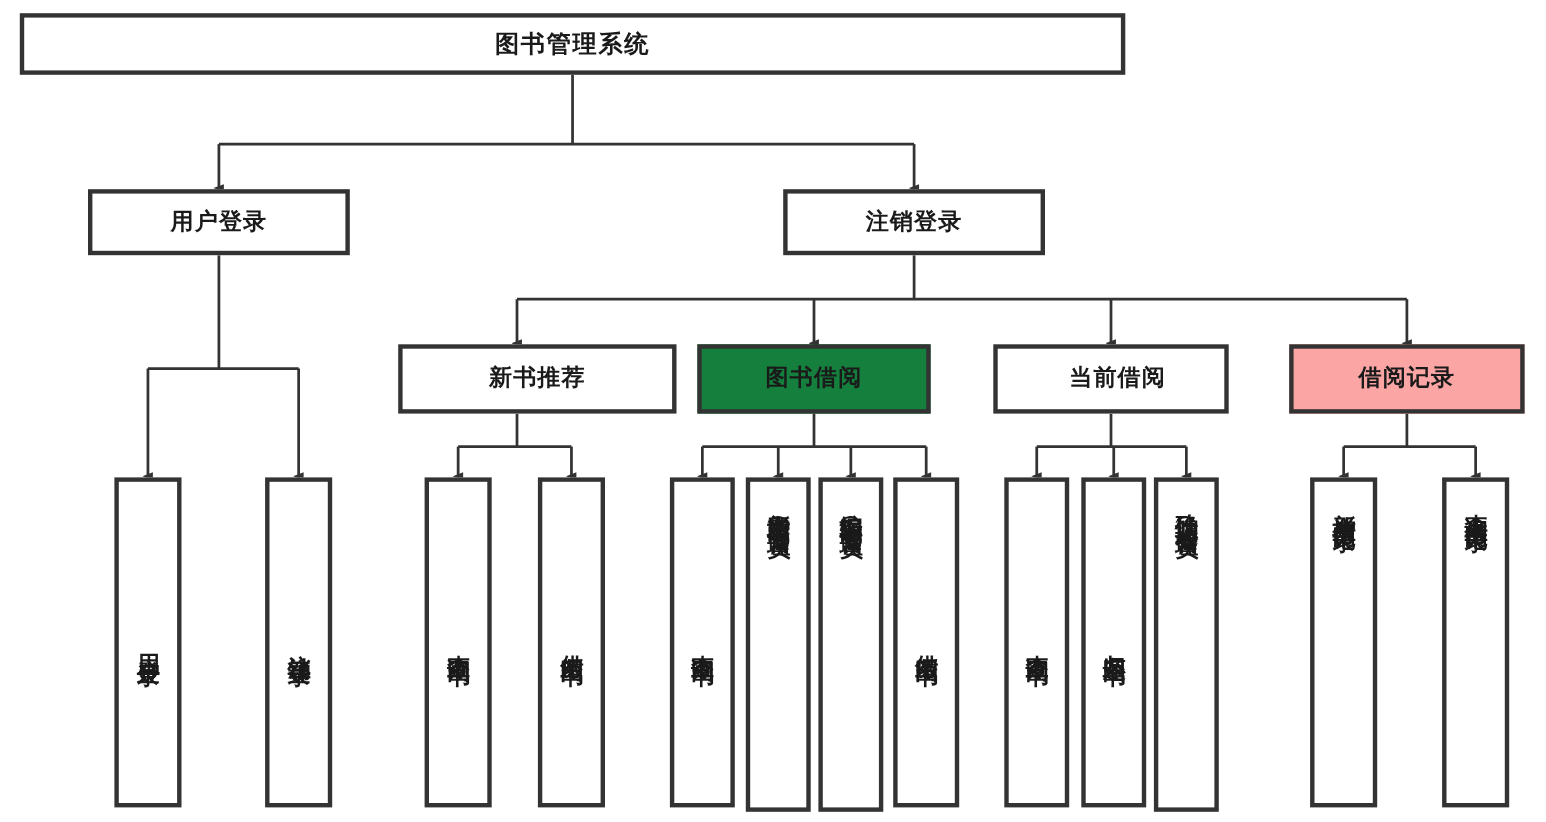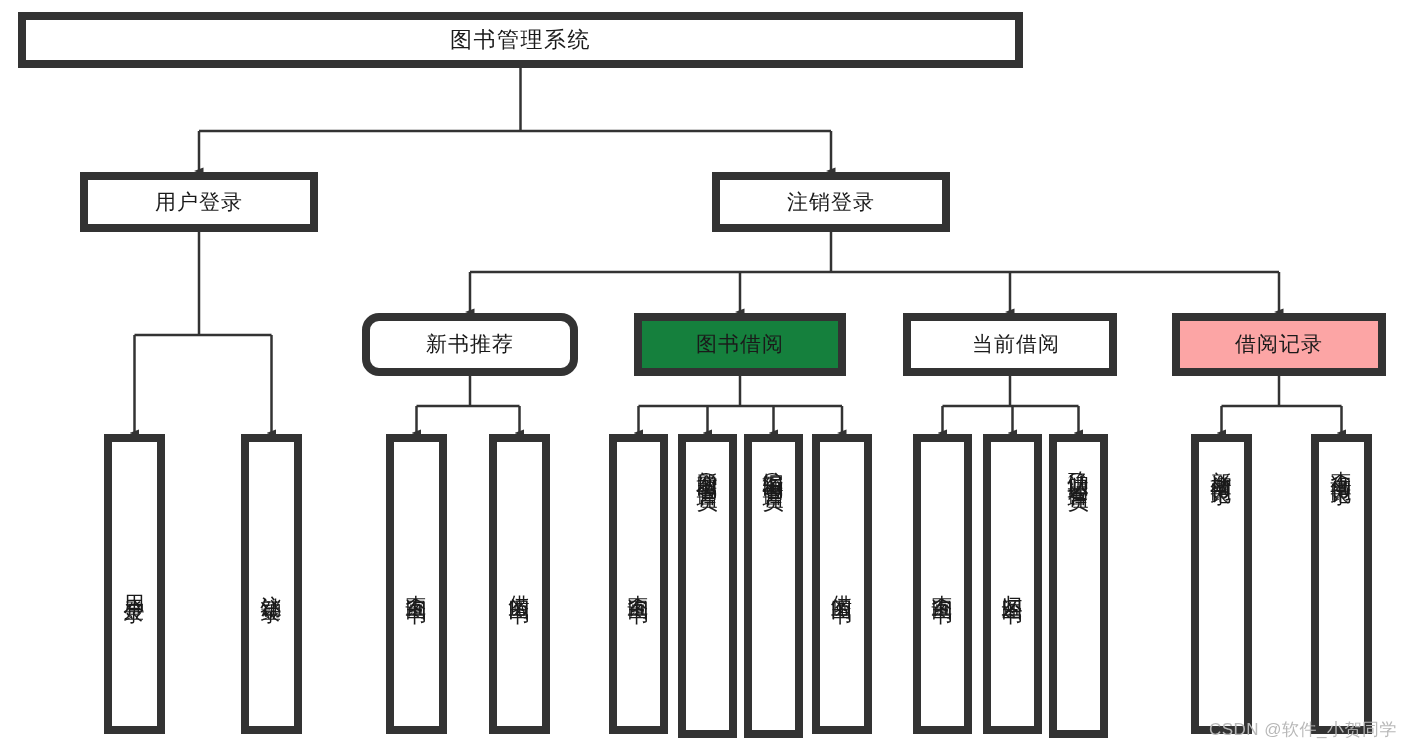--- a/index.html
+++ b/index.html
@@ -24,25 +24,26 @@
     position: absolute;
     left: 0;
     top: 0;
     width: 1405px;
     height: 747px;
   }
   .node {
     position: absolute;
     box-sizing: border-box;
     background: #ffffff;
-    border: 8px solid #0c4a6e;
+    border: 4px solid #0c4a6e;
     display: flex;
     align-items: center;
     justify-content: center;
     color: #1a1a1a;
+    font-weight: bold;
   }
   .node .label {
     display: block;
     text-align: center;
     line-height: 1.25;
     white-space: pre;
   }
   
   .node.horiz .label {
     font-size: 21px;
@@ -130,21 +131,21 @@
   <div id="nodes-layer">
       <div class="node horiz root" style="left: 18px; top: 12px; width: 1005px; height: 56px; background: rgb(255, 255, 255); border-color: rgb(51, 51, 51); color: rgb(26, 26, 26);">
         <span class="label">图书管理系统</span>
       </div>
       <div class="node horiz" style="left: 80px; top: 172px; width: 238px; height: 60px; background: rgb(255, 255, 255); border-color: rgb(51, 51, 51); color: rgb(26, 26, 26);">
         <span class="label">用户登录</span>
       </div>
       <div class="node horiz" style="left: 712px; top: 172px; width: 238px; height: 60px; background: rgb(255, 255, 255); border-color: rgb(51, 51, 51); color: rgb(26, 26, 26);">
         <span class="label">注销登录</span>
       </div>
-      <div class="node horiz" style="left: 362px; top: 313px; width: 216px; height: 63px; background: rgb(255, 255, 255); border-color: rgb(51, 51, 51); color: rgb(26, 26, 26); border-radius: 17px;">
+      <div class="node horiz" style="left: 362px; top: 313px; width: 253px; height: 63px; background: rgb(255, 255, 255); border-color: rgb(51, 51, 51); color: rgb(26, 26, 26);">
         <span class="label">新书推荐</span>
       </div>
       <div class="node horiz" style="left: 634px; top: 313px; width: 212px; height: 63px; background: #15803d; border-color: rgb(51, 51, 51); color: rgb(26, 26, 26);">
         <span class="label">图书借阅</span>
       </div>
       <div class="node horiz" style="left: 903px; top: 313px; width: 214px; height: 63px; background: rgb(255, 255, 255); border-color: rgb(51, 51, 51); color: rgb(26, 26, 26); padding-left: 12px;">
         <span class="label">当前借阅</span>
       </div>
       <div class="node horiz" style="left: 1172px; top: 313px; width: 214px; height: 63px; background: #fca5a5; border-color: rgb(51, 51, 51); color: rgb(26, 26, 26);">
         <span class="label">借阅记录</span>
@@ -183,14 +184,13 @@
         <span class="label">确认归还（管理员）</span>
       </div>
       <div class="node vert" style="left: 1191px; top: 434px; width: 61px; height: 300px; background: rgb(255, 255, 255); border-color: rgb(51, 51, 51); color: rgb(26, 26, 26);">
         <span class="label">新增借阅记录</span>
       </div>
       <div class="node vert" style="left: 1311px; top: 434px; width: 61px; height: 300px; background: rgb(255, 255, 255); border-color: rgb(51, 51, 51); color: rgb(26, 26, 26);">
         <span class="label">查询借阅记录</span>
       </div>
     </div>
 
-  <div id="watermark">CSDN @软件_小贺同学</div>
 </div>
 
 </body></html>

